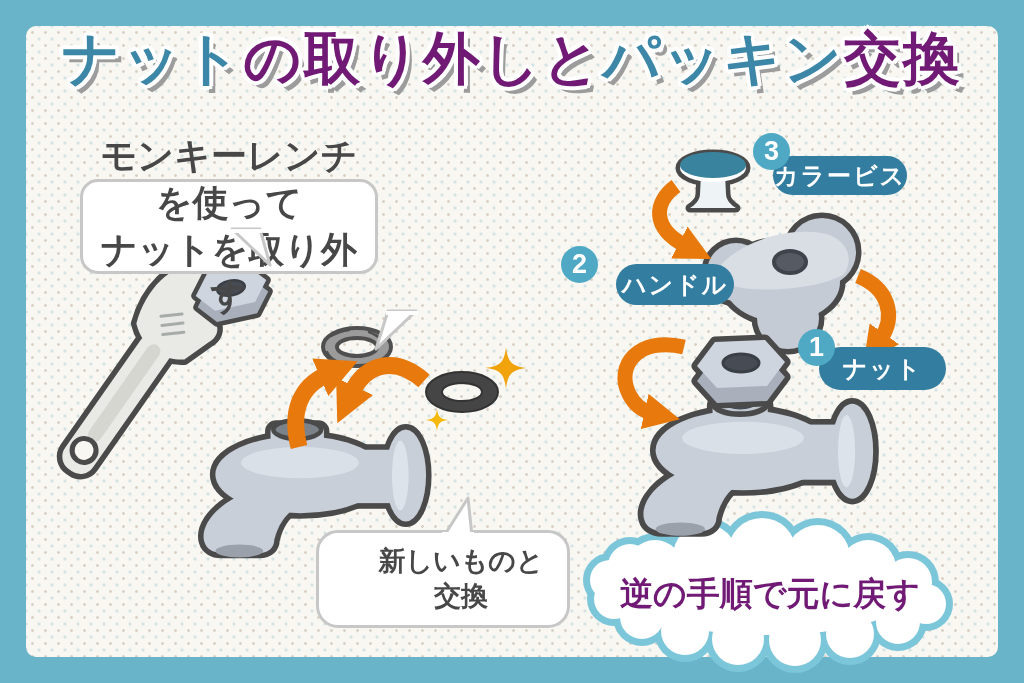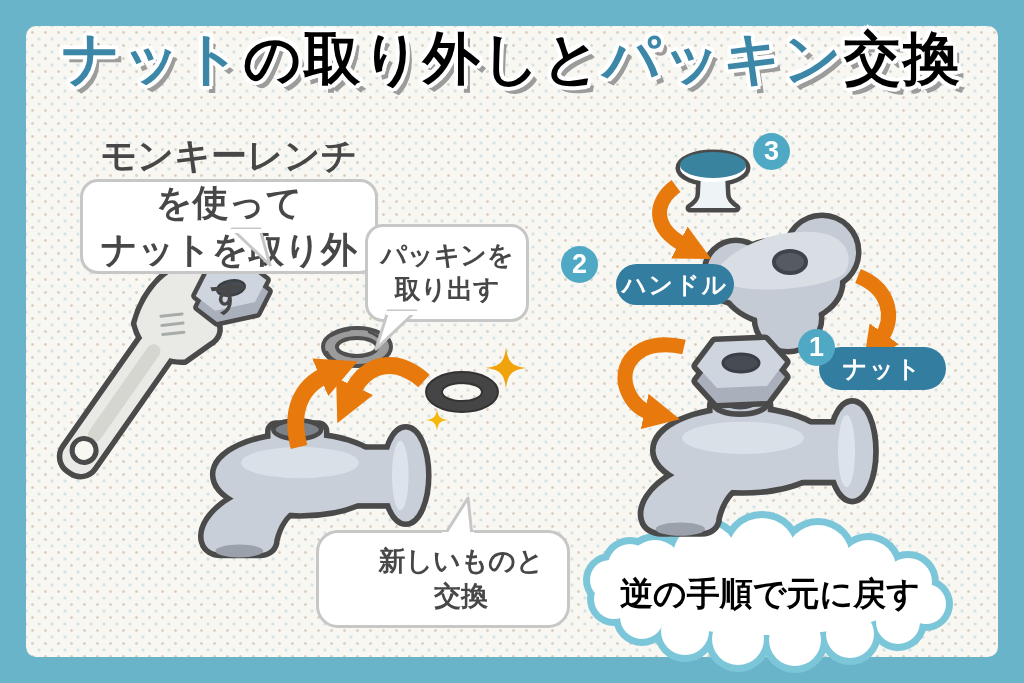--- a/index.html
+++ b/index.html
@@ -15,37 +15,37 @@
   .scene{position:absolute;left:0;top:0;width:1024px;height:683px;}
 
   
   .title{position:absolute;left:0;top:26px;width:1024px;text-align:center;
     font-size:57px;font-weight:800;letter-spacing:2px;line-height:1.15;white-space:nowrap;
     text-shadow:
       -3px -3px 0 #fff,3px -3px 0 #fff,-3px 3px 0 #fff,3px 3px 0 #fff,
       -4px 0 0 #fff,4px 0 0 #fff,0 -4px 0 #fff,0 4px 0 #fff,
       6px 7px 0 #9c9c9c;}
   .title .blue{color:#3c87a7;}
-  .title .dark{color:#000000;}
+  .title .dark{color:#701a75;}
 
   
   .bubble{position:absolute;background:#fff;border:3px solid #c7c7c7;border-radius:18px;
     color:#474747;font-weight:700;text-align:center;display:flex;flex-direction:column;
     justify-content:center;line-height:1.3;}
   .bubble .ln{display:block;}
   .tail{position:absolute;overflow:visible;}
 
   
   .pill{position:absolute;background:#337ea0;border-radius:999px;color:#fff;font-weight:800;
     display:flex;align-items:center;justify-content:center;font-size:24px;letter-spacing:2px;}
   .badge{position:absolute;width:37px;height:37px;border-radius:50%;background:#4fa9c5;color:#fff;
     font-weight:800;font-size:27px;display:flex;align-items:center;justify-content:center;z-index:6;}
 
   .cloud-text{position:absolute;left:600px;top:572px;width:340px;text-align:center;
-    font-size:33px;font-weight:800;color:#000000;z-index:5;}
+    font-size:33px;font-weight:800;color:#701a75;z-index:5;}
 
   .z5{z-index:5;}
 </style>
 </head>
 <body>
 
 <div class="page">
   <div class="canvas"></div>
 
   <svg class="scene" viewBox="0 0 1024 683">
@@ -235,38 +235,37 @@
 
   <div class="bubble z5" style="left:80px;top:143px;width:292px;height:89px;font-size:36px;margin-top:36px;">
     <span class="ln">モンキーレンチを使って</span>
     <span class="ln">ナットを取り外す</span>
   </div>
   <svg class="tail z5" style="left:228px;top:229px;" width="52" height="42">
     <polygon points="4,0 32,0 42,36" fill="#fff" stroke="#c7c7c7" stroke-width="3" stroke-linejoin="round"></polygon>
     <rect x="2" y="0" width="32" height="4" fill="#fff"></rect>
   </svg>
 
-  <div class="bubble z5" style="left:365px;top:224px;width:158px;height:92px;font-size:26px;">
-    <span class="ln">パッキンを</span>
-    <span class="ln">取り出す</span>
-  </div>
   <svg class="tail z5" style="left:372px;top:311px;" width="52" height="44">
     <polygon points="16,0 44,0 4,38" fill="#fff" stroke="#c7c7c7" stroke-width="3" stroke-linejoin="round"></polygon>
     <rect x="14" y="0" width="32" height="4" fill="#fff"></rect>
   </svg>
 
   <div class="bubble z5" style="left:316px;top:530px;width:212px;height:92px;font-size:27px;border-radius:22px;padding-left:36px;">
     <span class="ln">新しいものと</span>
     <span class="ln">交換</span>
   </div>
   <svg class="tail" style="left:438px;top:496px;z-index:6;" width="48" height="42">
     <polygon points="6,40 34,40 30,2" fill="#fff" stroke="#c7c7c7" stroke-width="3" stroke-linejoin="round"></polygon>
     <rect x="4" y="36" width="32" height="6" fill="#fff"></rect>
   </svg>
 
+  <div class="pill" style="left:773px;top:156px;width:134px;height:39px;">
+    <span>カラービス</span>
+  </div>
   <div class="badge" style="left:753px;top:133px;">
     <span>3</span>
   </div>
 
   <div class="pill" style="left:592px;top:264px;width:118px;height:41px;margin-left:24px;">
     <span>ハンドル</span>
   </div>
   <div class="badge" style="left:561px;top:246px;">
     <span>2</span>
   </div>

